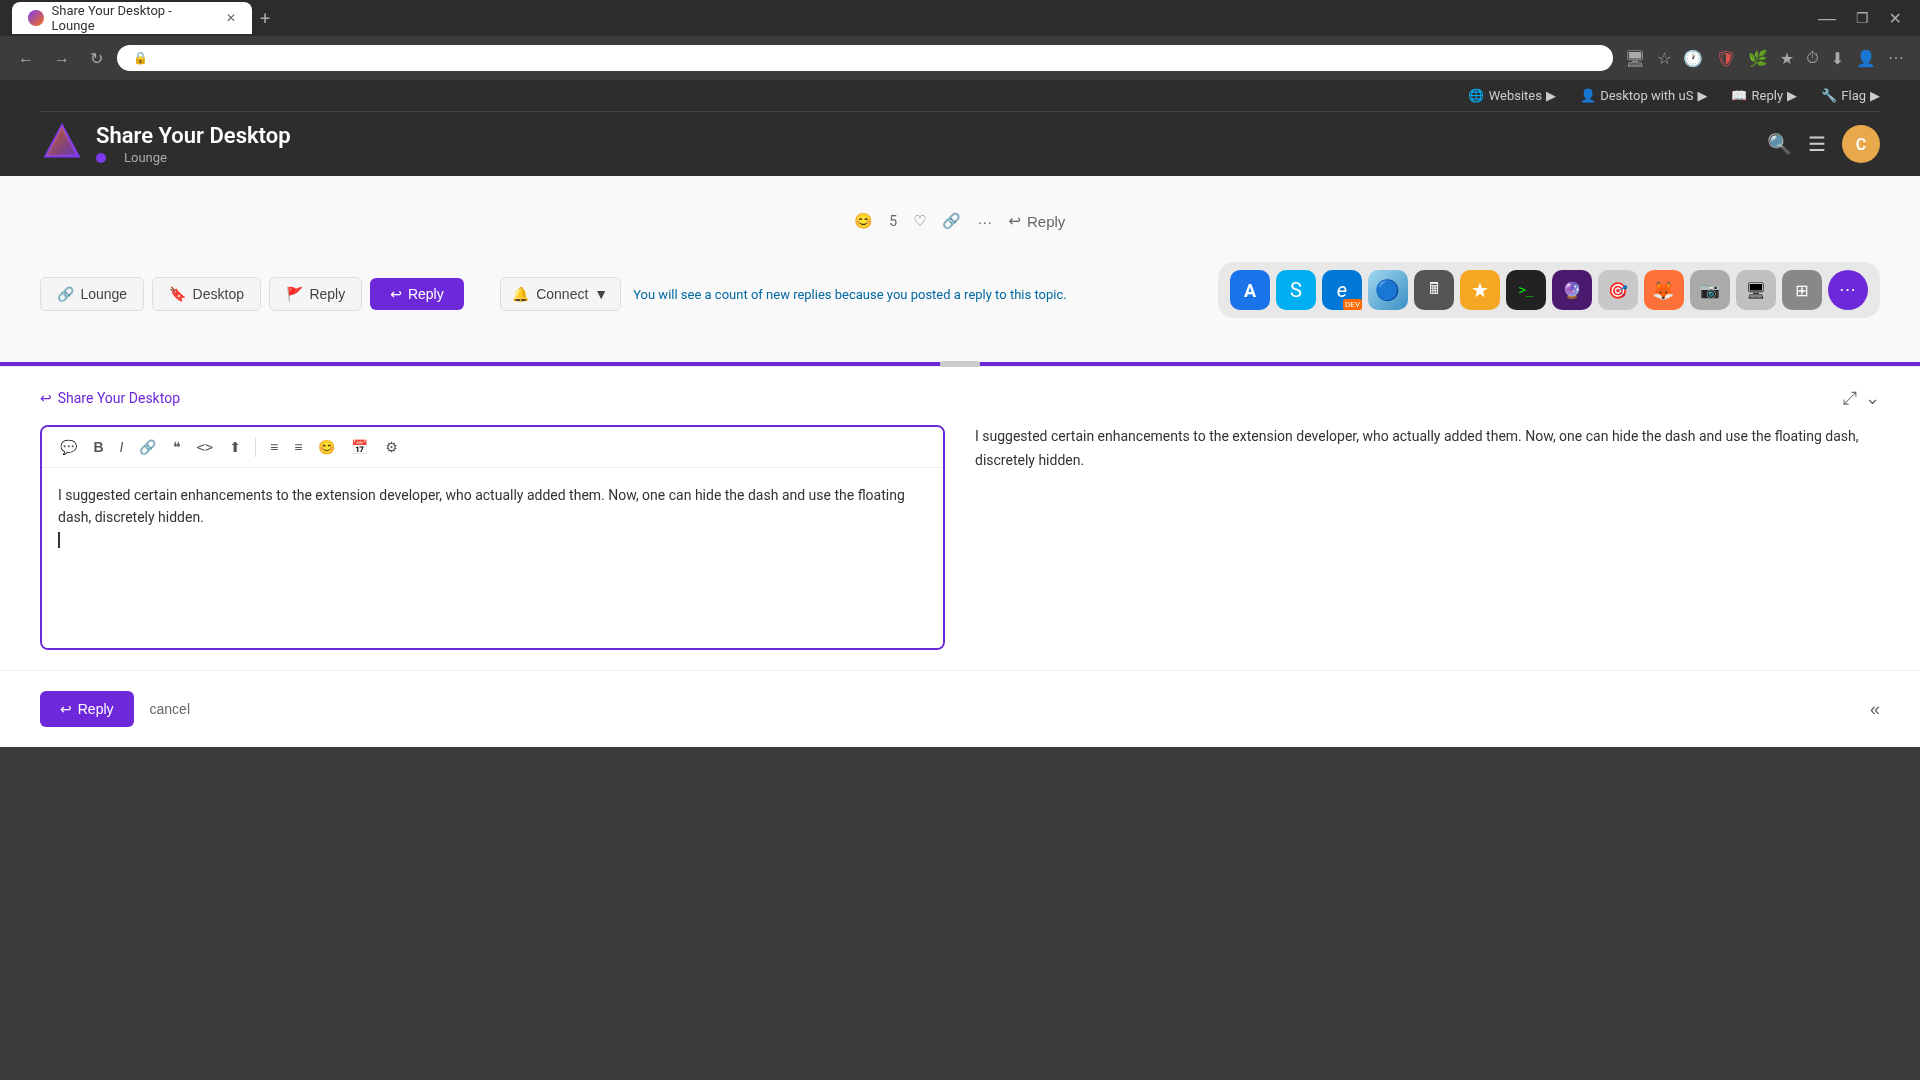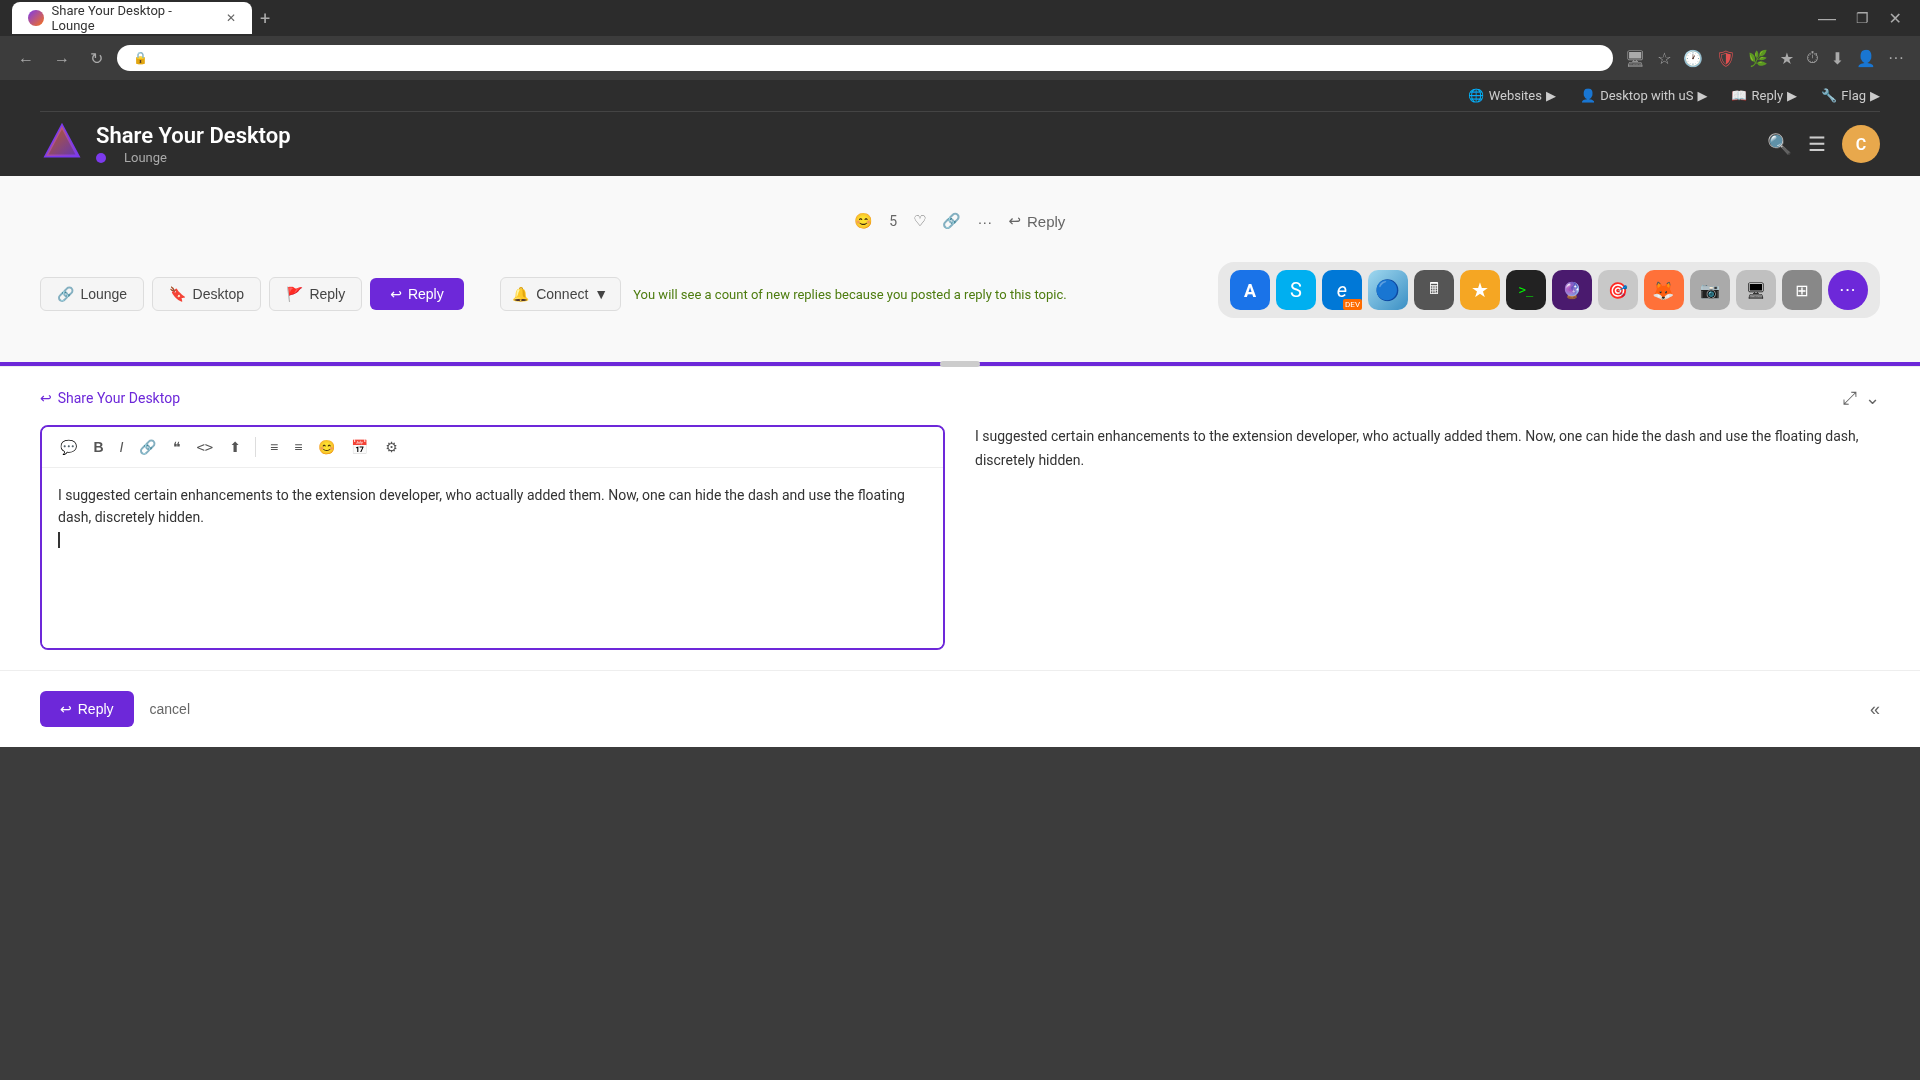--- a/index.html
+++ b/index.html
@@ -48,21 +48,21 @@
     .like-count { font-size: 14px; color: #666; }
     .reply-btn-top { color: #666; background: none; border: none; cursor: pointer; font-size: 15px; display: flex; align-items: center; gap: 6px; }
 
     
     .bottom-actions { display: flex; align-items: center; justify-content: space-between; padding: 16px 0; flex-wrap: wrap; gap: 12px; }
     .action-buttons { display: flex; gap: 8px; align-items: center; }
     .btn-outline { background: #f5f5f5; border: 1px solid #ddd; border-radius: 6px; padding: 8px 16px; cursor: pointer; display: flex; align-items: center; gap: 6px; color: #444; font-size: 14px; }
     .btn-reply-purple { background: #6d28d9; border: none; border-radius: 6px; padding: 8px 20px; cursor: pointer; display: flex; align-items: center; gap: 6px; color: #fff; font-size: 14px; font-weight: 500; }
 
     .tracking-btn { background: #f5f5f5; border: 1px solid #ddd; border-radius: 6px; padding: 8px 12px; cursor: pointer; display: flex; align-items: center; gap: 6px; color: #444; font-size: 14px; }
-    .tracking-info { color: #4d7c0f; font-size: 13px; }
+    .tracking-info { color: #0369a1; font-size: 13px; }
 
     
     .app-dock { background: #e8e8e8; border-radius: 16px; padding: 8px 12px; display: flex; align-items: center; gap: 6px; }
     .dock-icon { width: 40px; height: 40px; border-radius: 10px; display: flex; align-items: center; justify-content: center; font-size: 20px; cursor: pointer; }
     .dock-more { width: 40px; height: 40px; border-radius: 50%; background: #6d28d9; display: flex; align-items: center; justify-content: center; cursor: pointer; }
 
     
     .section-divider { height: 4px; background: #6d28d9; margin: 0 -40px; position: relative; }
     .divider-handle { width: 40px; height: 6px; background: #ccc; border-radius: 3px; margin: 0 auto; position: relative; top: -1px; }
 

